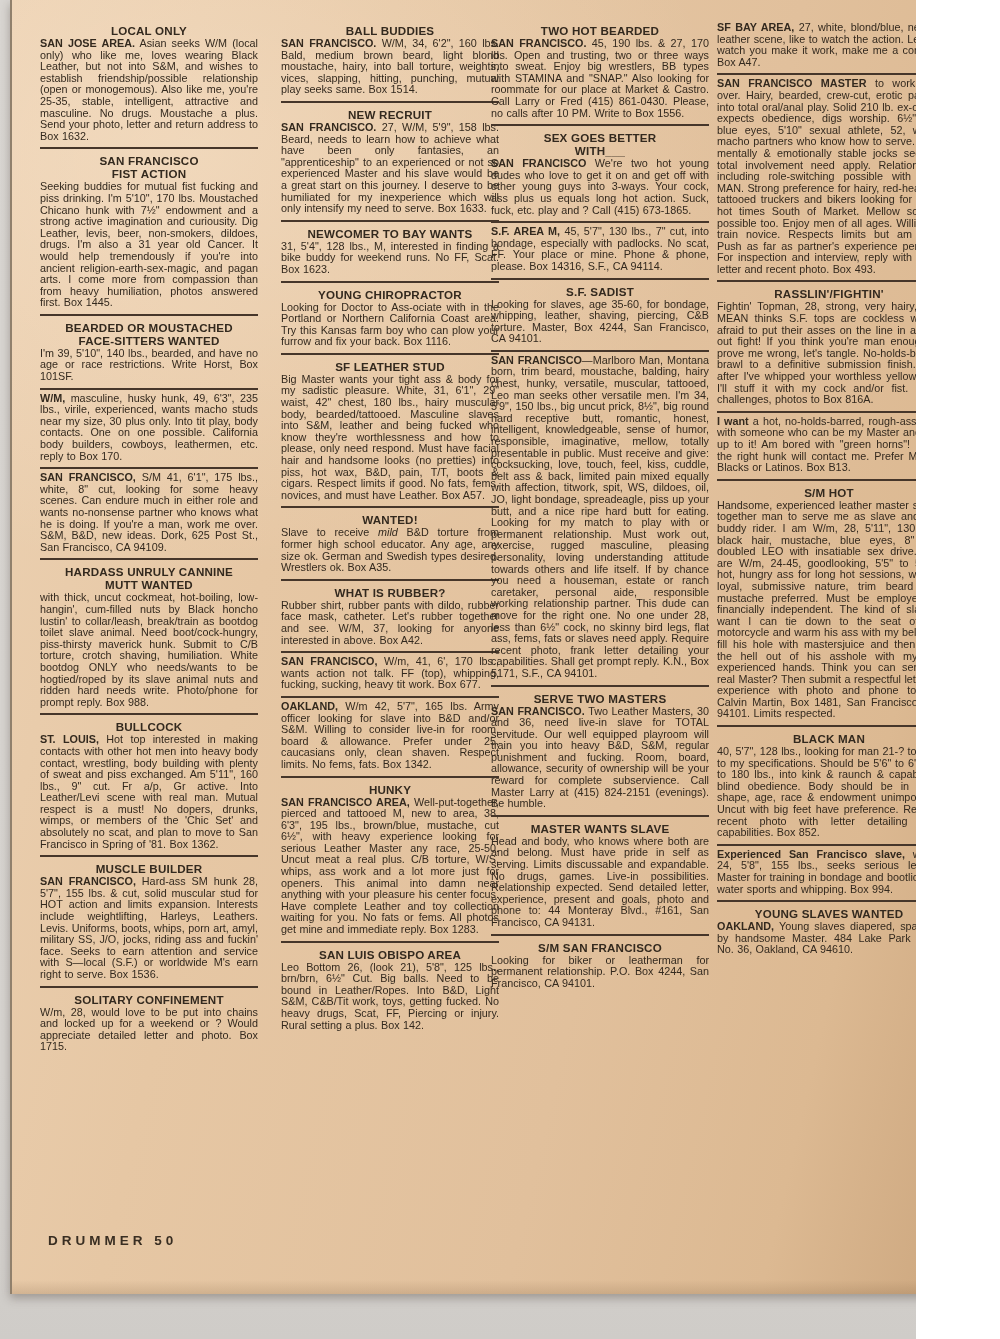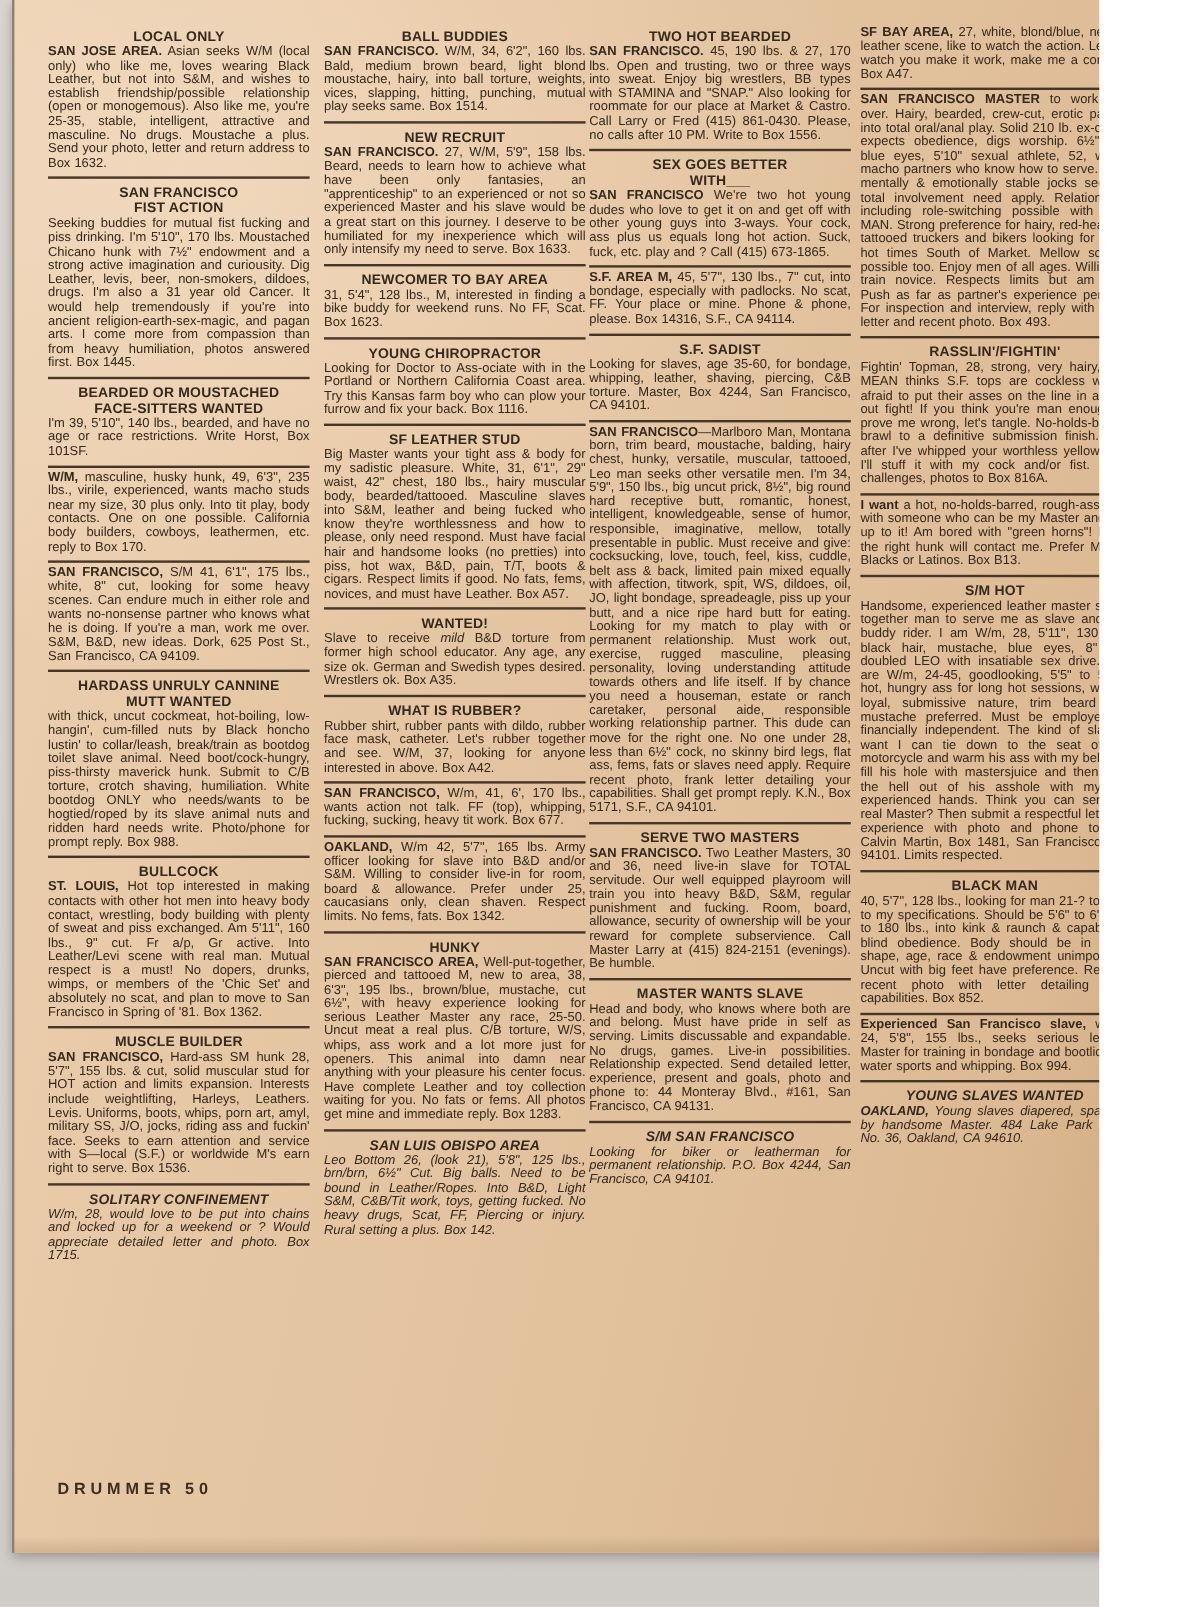--- a/index.html
+++ b/index.html
@@ -25,29 +25,29 @@
   }
   .page-bottom-shade{
     position:absolute;left:0;bottom:0;width:100%;height:14px;
     background:linear-gradient(180deg,rgba(110,80,50,0),rgba(110,80,50,.18));
   }
   .col{
     position:absolute;top:20px;width:218px;
     color:var(--ink,#33291e);
   }
   .col-1{left:28px;}
-  .col-2{left:258px;}
+  .col-2{left:269px;}
   .col-3{left:479px;}
   .col-4{left:705px;width:224px;}
   .ad{
     border-bottom:2px solid var(--rule,#46362a);
     padding:2px 0 5px;
     margin:0 0 1px;
   }
-  .ad:last-child{border-bottom:none;font-style:italic;}
+  .ad:last-child{border-bottom:none;}
   .ad-h{
     margin:2px 0 1px;
     font-size:11.6px;line-height:13px;
     font-weight:700;text-align:center;
     white-space:pre-line;
     letter-spacing:.2px;
     color:var(--ink,#2e251b);
   }
   .ad-b{
     margin:0;
@@ -109,21 +109,21 @@
     <div class="col col-2">
         <article class="ad">
           <h3 class="ad-h">BALL BUDDIES</h3>
           <p class="ad-b"><b>SAN FRANCISCO.</b><span> W/M, 34, 6'2", 160 lbs. Bald, medium brown beard, light blond moustache, hairy, into ball torture, weights, vices, slapping, hitting, punching, mutual play seeks same. Box 1514.</span></p>
         </article>
         <article class="ad">
           <h3 class="ad-h">NEW RECRUIT</h3>
           <p class="ad-b"><b>SAN FRANCISCO.</b><span> 27, W/M, 5'9", 158 lbs. Beard, needs to learn how to achieve what have been only fantasies, an "apprenticeship" to an experienced or not so experienced Master and his slave would be a great start on this journey. I deserve to be humiliated for my inexperience which will only intensify my need to serve. Box 1633.</span></p>
         </article>
         <article class="ad">
-          <h3 class="ad-h">NEWCOMER TO BAY AREA</h3>
+          <h3 class="ad-h">NEWCOMER TO BAY WANTS</h3>
           <p class="ad-b"><span>31, 5'4", 128 lbs., M, interested in finding a bike buddy for weekend runs. No FF, Scat. Box 1623.</span></p>
         </article>
         <article class="ad">
           <h3 class="ad-h">YOUNG CHIROPRACTOR</h3>
           <p class="ad-b"><span>Looking for Doctor to Ass-ociate with in the Portland or Northern California Coast area. Try this Kansas farm boy who can plow your furrow and fix your back. Box 1116.</span></p>
         </article>
         <article class="ad">
           <h3 class="ad-h">SF LEATHER STUD</h3>
           <p class="ad-b"><span>Big Master wants your tight ass &amp; body for my sadistic pleasure. White, 31, 6'1", 29" waist, 42" chest, 180 lbs., hairy muscular body, bearded/tattooed. Masculine slaves into S&amp;M, leather and being fucked who know they're worthlessness and how to please, only need respond. Must have facial hair and handsome looks (no pretties) into piss, hot wax, B&amp;D, pain, T/T, boots &amp; cigars. Respect limits if good. No fats, fems, novices, and must have Leather. Box A57.</span></p>
         </article>

